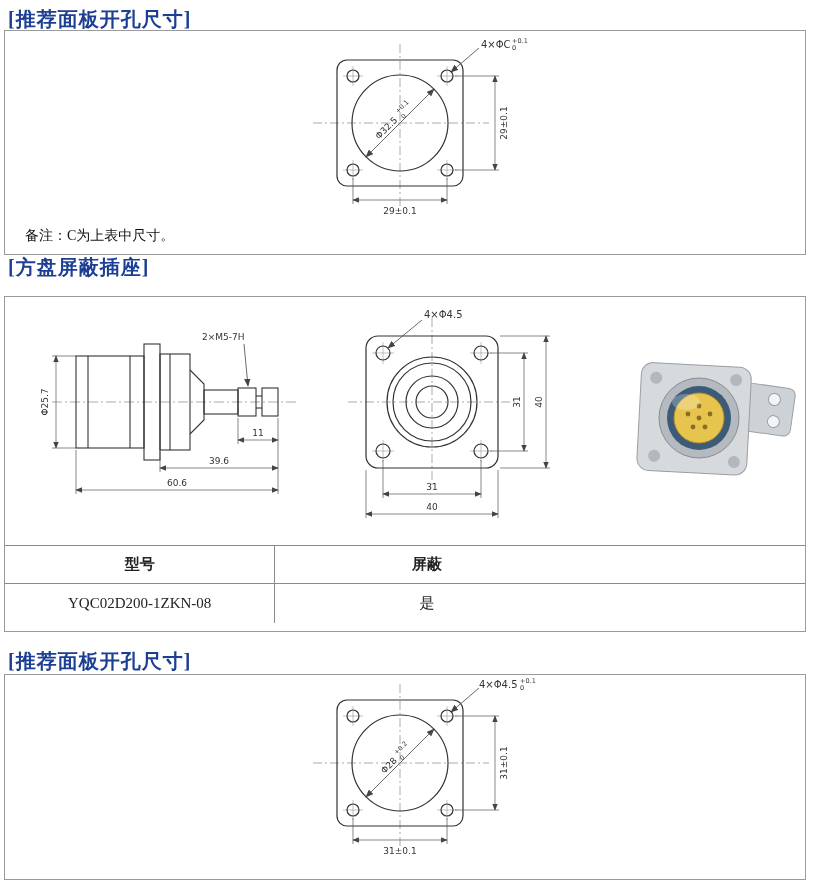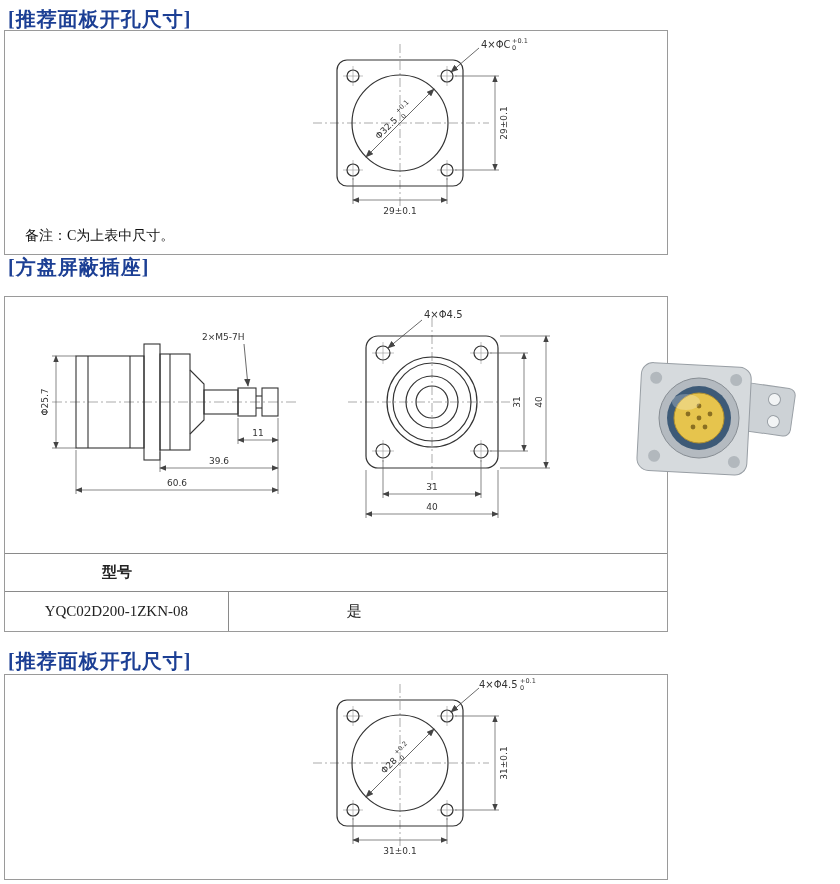--- a/index.html
+++ b/index.html
@@ -1,26 +1,26 @@
 <!DOCTYPE html>
 <html><head>
 <meta charset="utf-8">
 <style>
   *{margin:0;padding:0;box-sizing:border-box}
   html,body{background:#fff}
   body{width:840px;height:884px;position:relative;font-family:"Liberation Serif","DejaVu Serif",serif;color:#222;overflow:hidden}
   .sec-title{position:absolute;left:8px;font-size:20px;font-weight:bold;color:#1c3f94;letter-spacing:1px}
-  .box{position:absolute;left:4px;width:664px;border:1px solid #9a9a9a;background:#fff}
+  .box{position:absolute;left:4px;width:802px;border:1px solid #9a9a9a;background:#fff}
   svg{position:absolute}
   svg text{font-family:"DejaVu Sans",sans-serif;fill:#333}
   .dim{font-size:9px}
   .lbl{font-size:10px}
   .tol{font-size:6.5px}
   .note{position:absolute;left:20px;top:196px;font-size:14px;color:#111}
-  .tbl{position:absolute;left:0;right:0;bottom:0}
+  .tbl{position:absolute;left:0;right:0;bottom:8px}
   .tr{display:flex;border-top:1px solid #8a8a8a}
   .tr.th{height:38px}
   .tr.td-row{height:40px}
   .td{display:flex;align-items:center;justify-content:center;font-size:15px;border-right:1px solid #8a8a8a}
   .td:last-child{border-right:none}
   .c1{width:33.8%}.c2{width:37.9%}.c3{width:28.3%}
   .th .td{font-weight:bold}
 </style>
 </head>
 <body>
@@ -82,20 +82,21 @@
   <text class="dim" x="133" y="178" text-anchor="middle">29±0.1</text>
   <text class="dim" transform="rotate(-90 240 87)" x="240" y="87" text-anchor="middle">29±0.1</text>
 </svg>
 
 <div class="sec-title" style="top:254px">[方盘屏蔽插座]</div>
 
 <div class="box" style="top:296px;height:336px">
   <div class="tbl">
     <div class="tr th">
       <div class="td c1">型号</div>
+      <div class="td c2">屏蔽</div>
     </div>
     <div class="tr td-row">
       <div class="td c1">YQC02D200-1ZKN-08</div>
       <div class="td c2">是</div>
     </div>
   </div>
 </div>
 
 <svg style="left:22px;top:322px" width="300" height="220" viewBox="0 0 300 220">
   <defs>

